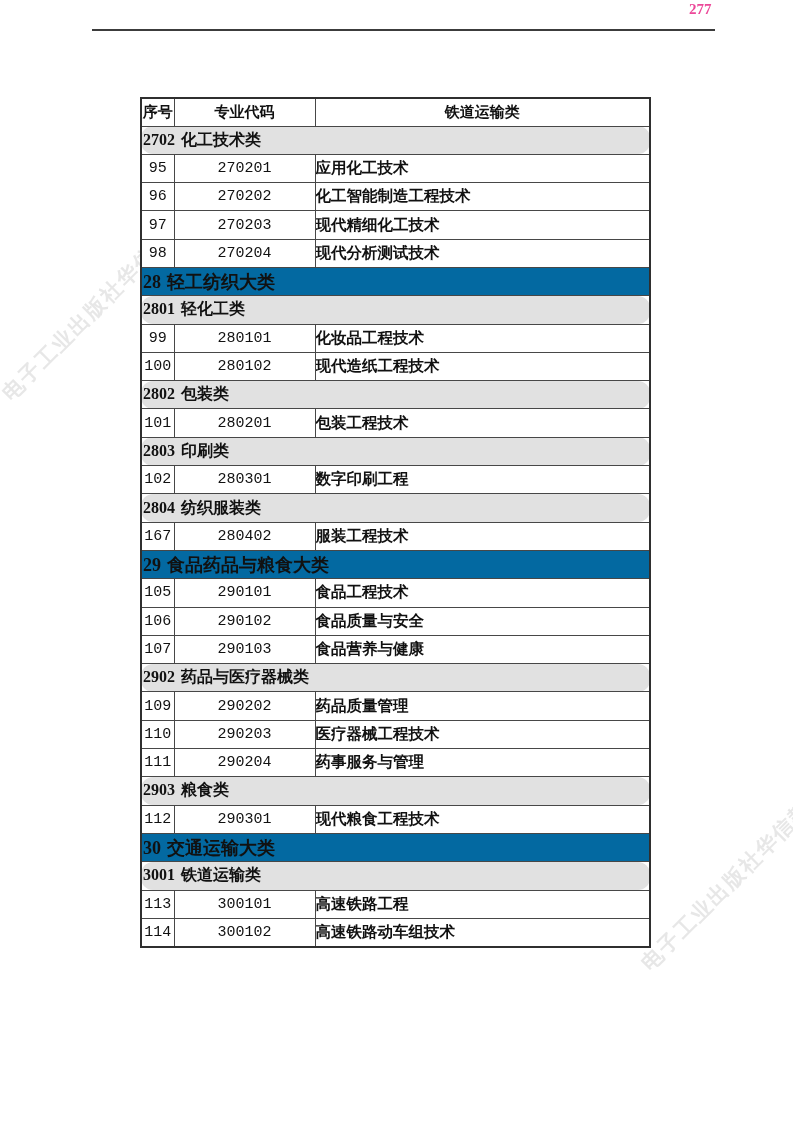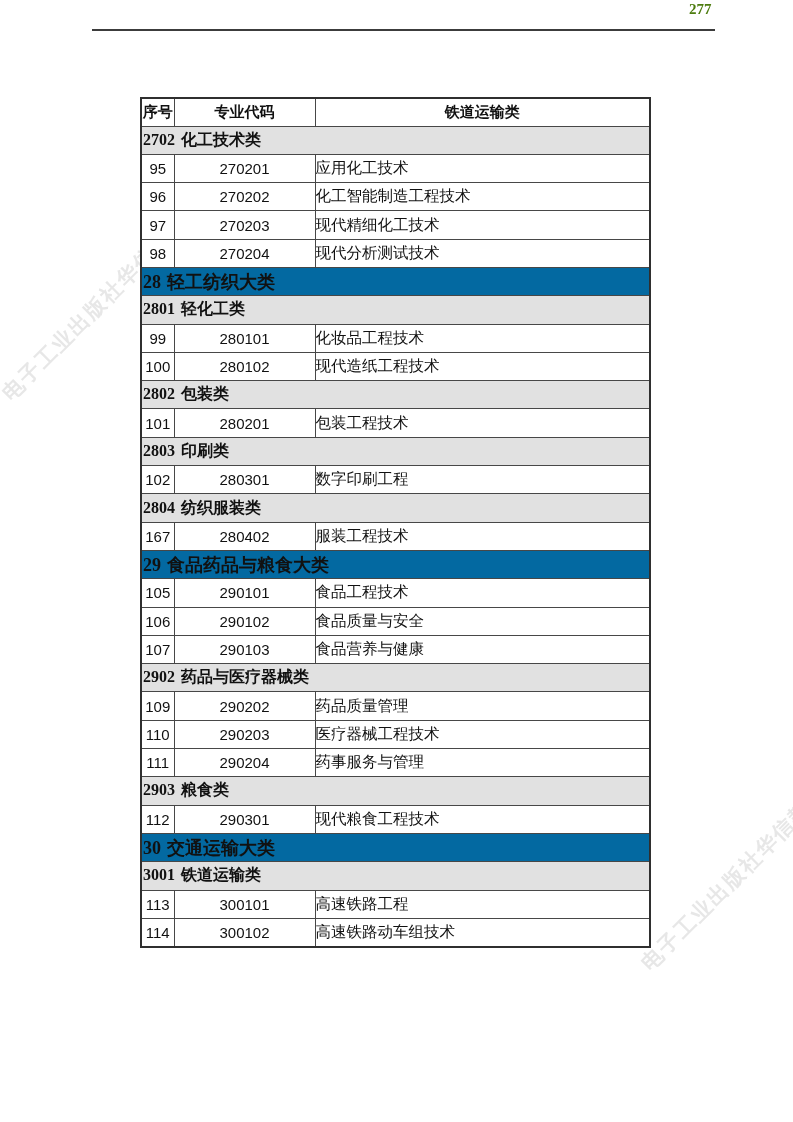--- a/index.html
+++ b/index.html
@@ -30,21 +30,21 @@
   .wm-left  { left: -41px; top: 269px; }
   .wm-right { left: 598px; top: 839px; }
 
   .page-number {
     position: absolute;
     z-index: 1;
     top: 1px; left: 689px;
     font-family: "Liberation Serif", serif;
     font-weight: bold;
     font-size: 15px;
-    color: #4d7c0f;
+    color: #ec4899;
   }
   .header-rule {
     position: absolute;
     z-index: 1;
     left: 92px; top: 29px;
     width: 623px; height: 2px;
     background: #3c3c3c;
   }
 
   .table-wrap {
@@ -71,35 +71,37 @@
     font-weight: bold;
     font-size: 15px;
     text-align: center;
     vertical-align: middle;
     line-height: 1.25;
   }
   th.col-no { word-break: break-all; padding: 0 7px; }
 
   td { background: #ffffff; vertical-align: middle; }
   td.cell-no, td.cell-code {
-    font-family: Liberation Sans, sans-serif;
+    font-family: Liberation Mono, monospace;
     font-size: 15px;
     text-align: center;
   }
   td.cell-name {
     font-size: 15.5px;
     text-align: left;
     padding-left: 3px;
+    font-weight: bold;
   }
 
   tr.cat-minor td {
     background: #e1e1e1;
     font-weight: bold;
     font-size: 16px;
     padding-left: 1px;
+    border-radius: 12px;
   }
   tr.cat-major td {
     background: #0369a1;
     font-weight: bold;
     font-size: 18px;
     padding-left: 1px;
   }
   .cat-code {
     font-family: "Liberation Serif", serif;
     font-weight: bold;

